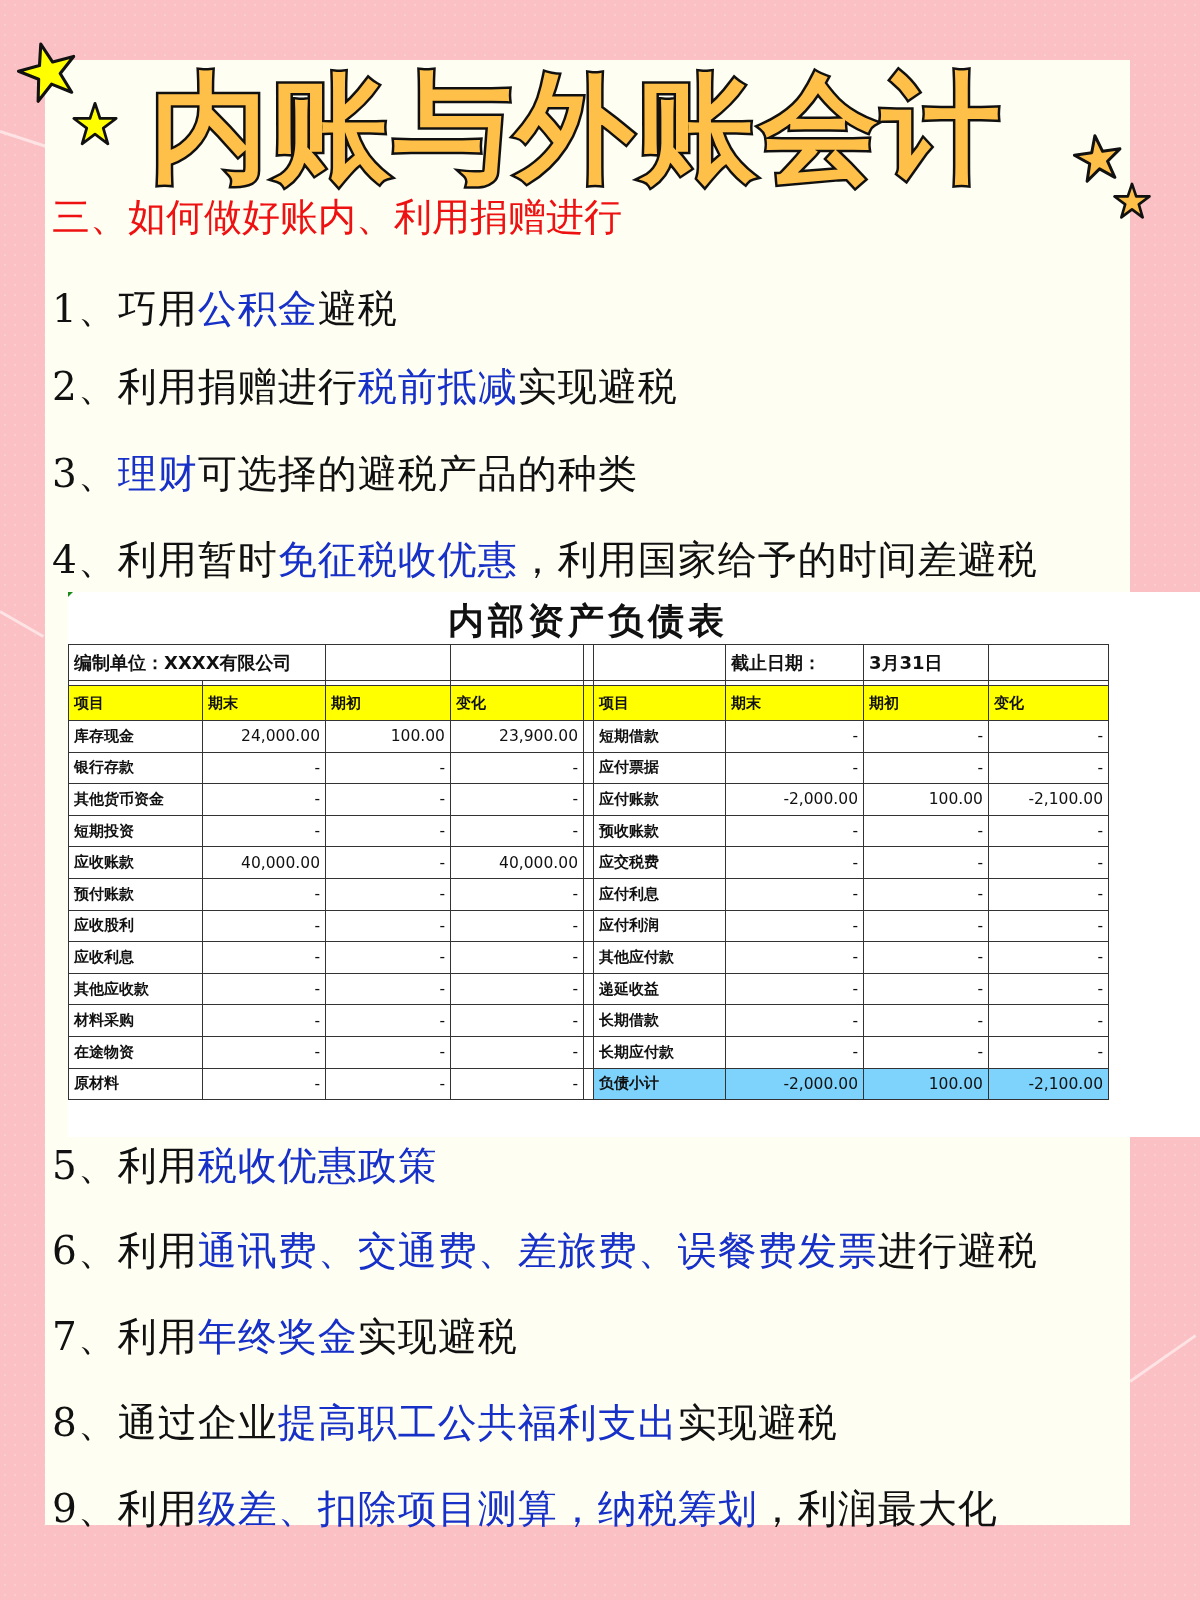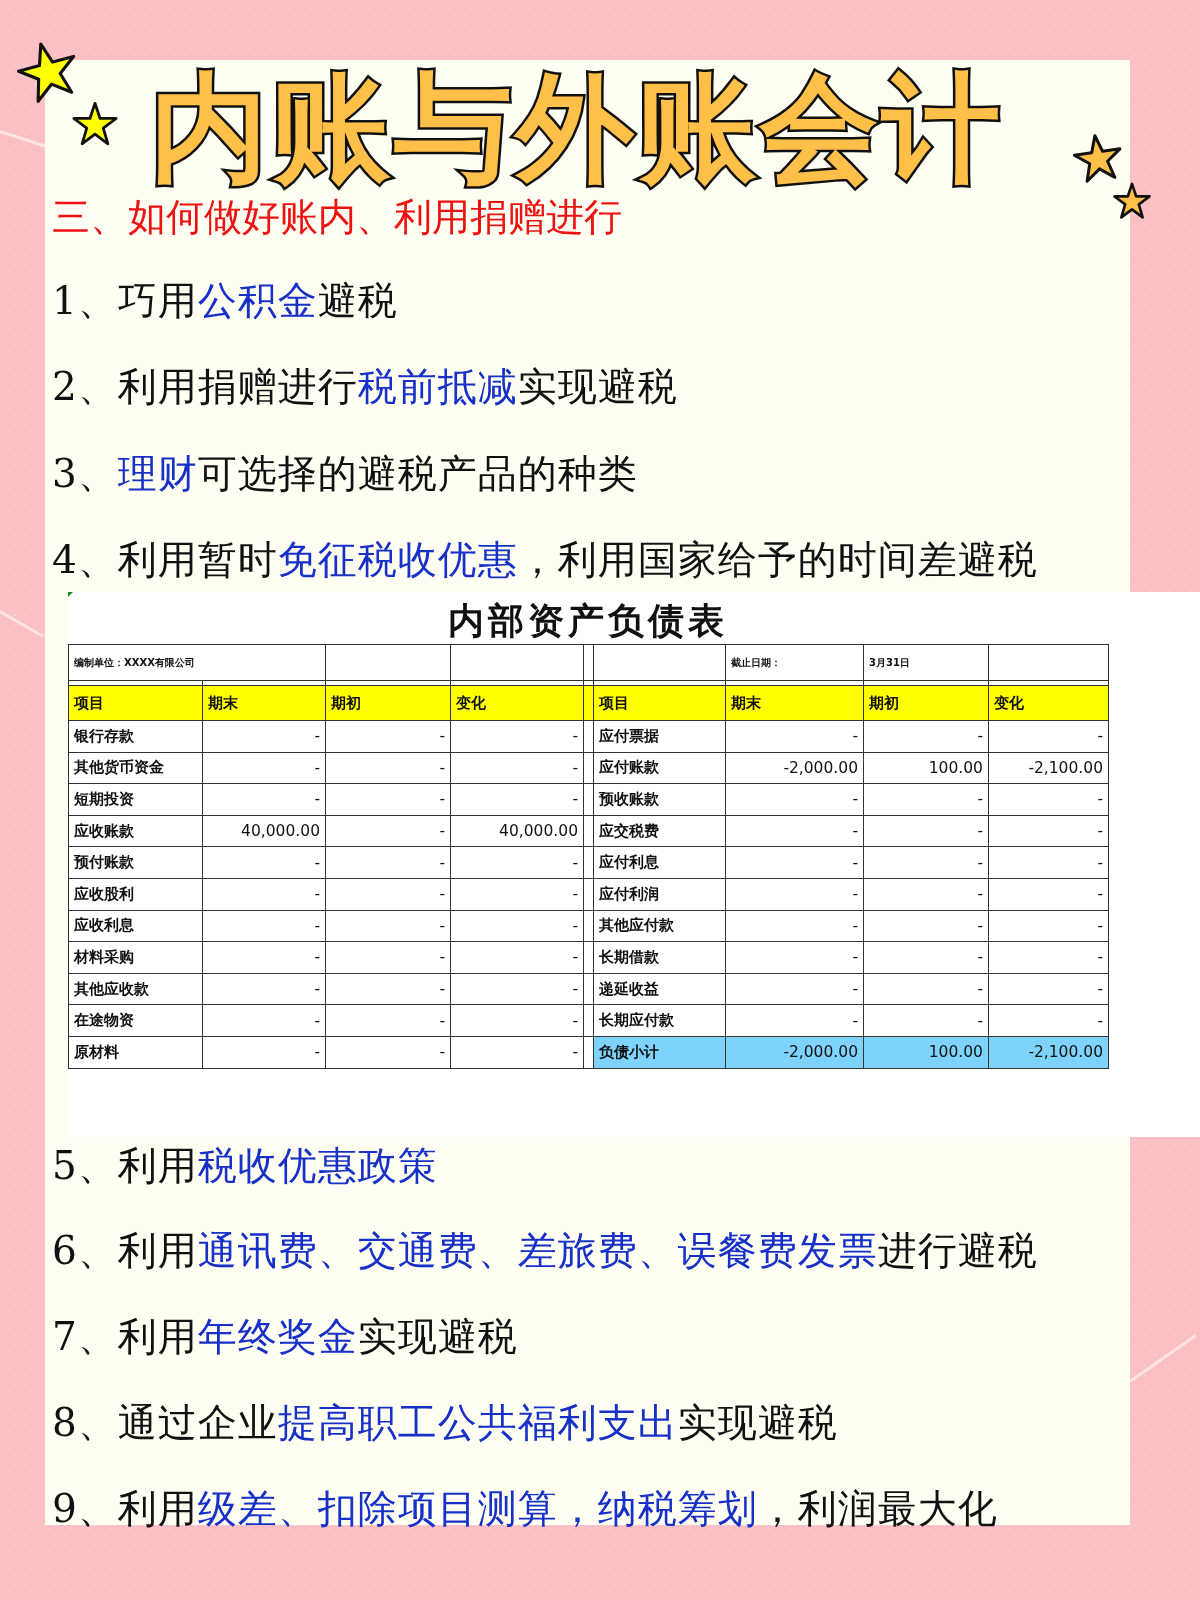--- a/index.html
+++ b/index.html
@@ -51,21 +51,21 @@
   table.bs {
     position: absolute; left: 0; top: 52px; border-collapse: collapse; table-layout: fixed;
     font-size: 15px; color: #111;
   }
   table.bs td {
     border: 1.5px solid #333; height: 31.6px; padding: 0 5px; white-space: nowrap; overflow: hidden;
     font-weight: bold;
   }
   table.bs td.num { text-align: right; font-weight: normal; font-size: 15.5px; }
   table.bs td.lbl { font-weight: bold; }
-  table.bs tr.meta td { height: 36px; font-size: 10px; font-weight: bold; }
+  table.bs tr.meta td { height: 36px; font-size: 18px; font-weight: bold; }
   table.bs tr.spacer td { height: 5px; padding: 0; }
   table.bs tr.head td { background: #ffff00; height: 35px; font-weight: bold; }
   table.bs td.gap { padding: 0; border-left: 1.5px solid #333; border-right: 1.5px solid #333; background: #fff; }
   table.bs td.yellow { background: #7dd3fc; }
 </style>
 </head>
 <body>
 
 <div class="deco-line" style="left:0;top:130px;width:60px;transform:rotate(18deg);"></div>
 <div class="deco-line" style="left:0;top:610px;width:50px;transform:rotate(30deg);"></div>
@@ -84,21 +84,21 @@
   <polygon points="50,5 61,38 96,38 68,59 78,93 50,72 22,93 32,59 4,38 39,38" fill="#ffc04a" stroke="#111" stroke-width="6" stroke-linejoin="round" transform="rotate(-8 50 50)"></polygon>
 </svg>
 <svg class="star" style="left:1113px;top:182px;" width="38" height="38" viewBox="0 0 100 100">
   <polygon points="50,5 61,38 96,38 68,59 78,93 50,72 22,93 32,59 4,38 39,38" fill="#ffc04a" stroke="#111" stroke-width="7" stroke-linejoin="round"></polygon>
 </svg>
 
 <div class="title">内账与外账会计</div>
 <div class="subheading">三、如何做好账内、利用捐赠进行</div>
 
 <div id="tips-before">
-    <div class="item" style="top: 277px;"><span>1、</span><span>巧用</span><span class="hl">公积金</span><span>避税</span></div>
+    <div class="item" style="top: 285px;"><span>1、</span><span>巧用</span><span class="hl">公积金</span><span>避税</span></div>
     <div class="item" style="top: 363px;"><span>2、</span><span>利用捐赠进行</span><span class="hl">税前抵减</span><span>实现避税</span></div>
     <div class="item" style="top: 450px;"><span>3、</span><span class="hl">理财</span><span>可选择的避税产品的种类</span></div>
     <div class="item" style="top: 536px;"><span>4、</span><span>利用暂时</span><span class="hl">免征税收优惠</span><span>，利用国家给予的时间差避税</span></div>
   </div>
 
 <div class="sheet">
   <div class="green-mark" style="left:0;top:0;"></div>
   <div class="sheet-title">内部资产负债表</div>
   <table class="bs">
     <colgroup>
@@ -138,20 +138,31 @@
         <td>项目</td>
         <td>期末</td>
         <td>期初</td>
         <td>变化</td>
         <td class="gap"></td>
         <td>项目</td>
         <td>期末</td>
         <td>期初</td>
         <td>变化</td>
       </tr>
+    <tr>
+          <td class="lbl">库存现金</td>
+          <td class="num">24,000.00</td>
+          <td class="num">100.00</td>
+          <td class="num">23,900.00</td>
+          <td class="gap"></td>
+          <td class="lbl">短期借款</td>
+          <td class="num">-</td>
+          <td class="num">-</td>
+          <td class="num">-</td>
+        </tr>
         <tr>
           <td class="lbl">银行存款</td>
           <td class="num">-</td>
           <td class="num">-</td>
           <td class="num">-</td>
           <td class="gap"></td>
           <td class="lbl">应付票据</td>
           <td class="num">-</td>
           <td class="num">-</td>
           <td class="num">-</td>
@@ -216,37 +227,37 @@
           <td class="num">-</td>
           <td class="num">-</td>
           <td class="num">-</td>
           <td class="gap"></td>
           <td class="lbl">其他应付款</td>
           <td class="num">-</td>
           <td class="num">-</td>
           <td class="num">-</td>
         </tr>
         <tr>
+          <td class="lbl">其他应收款</td>
+          <td class="num">-</td>
+          <td class="num">-</td>
+          <td class="num">-</td>
+          <td class="gap"></td>
+          <td class="lbl">递延收益</td>
+          <td class="num">-</td>
+          <td class="num">-</td>
+          <td class="num">-</td>
+        </tr>
+        <tr>
           <td class="lbl">材料采购</td>
           <td class="num">-</td>
           <td class="num">-</td>
           <td class="num">-</td>
           <td class="gap"></td>
           <td class="lbl">长期借款</td>
-          <td class="num">-</td>
-          <td class="num">-</td>
-          <td class="num">-</td>
-        </tr>
-        <tr>
-          <td class="lbl">其他应收款</td>
-          <td class="num">-</td>
-          <td class="num">-</td>
-          <td class="num">-</td>
-          <td class="gap"></td>
-          <td class="lbl">递延收益</td>
           <td class="num">-</td>
           <td class="num">-</td>
           <td class="num">-</td>
         </tr>
         <tr>
           <td class="lbl">在途物资</td>
           <td class="num">-</td>
           <td class="num">-</td>
           <td class="num">-</td>
           <td class="gap"></td>

